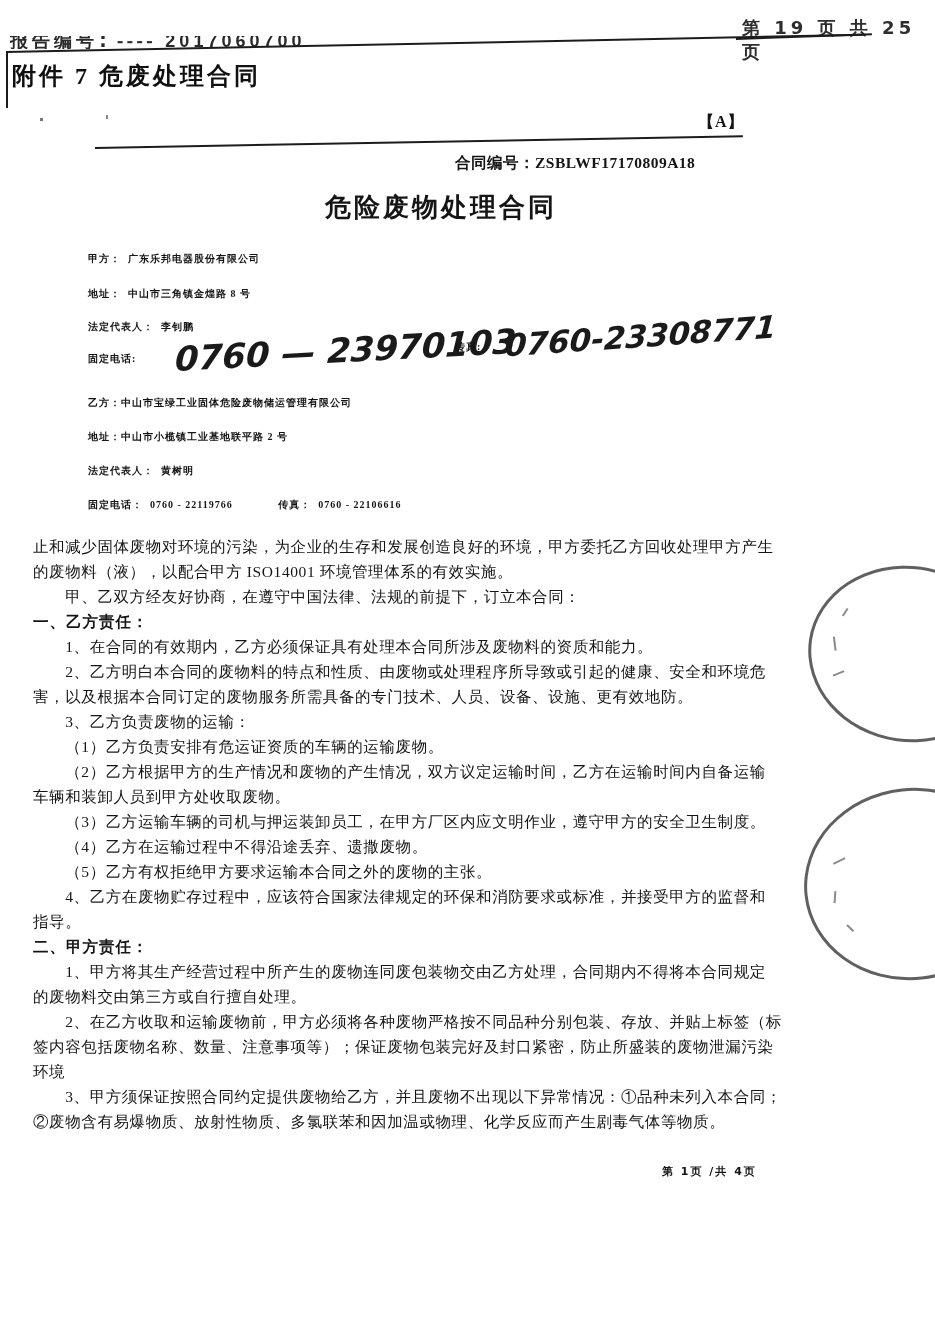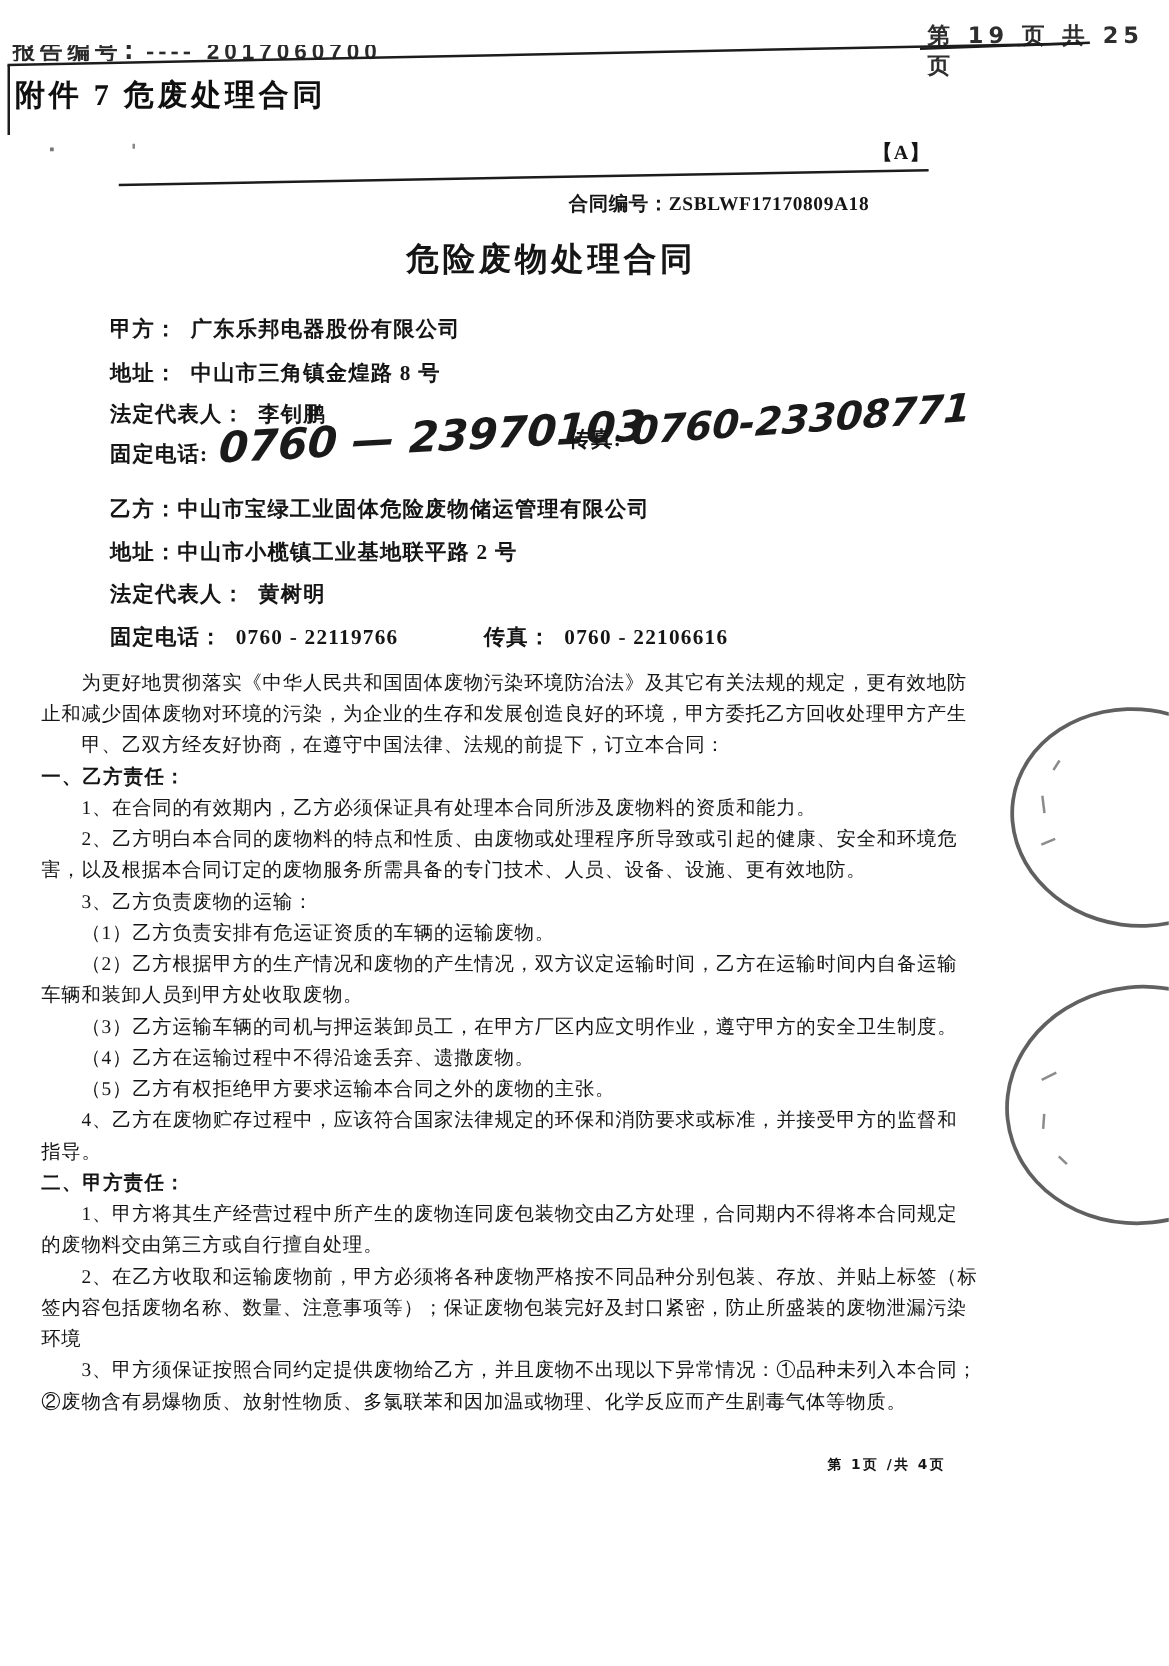--- a/index.html
+++ b/index.html
@@ -53,21 +53,21 @@
   .contract-no{
     left:455px;top:153px;
     font-size:15.5px;font-weight:bold;letter-spacing:.5px;
   }
   .contract-title{
     left:325px;top:190px;
     font-size:26px;font-weight:bold;letter-spacing:3px;
   }
 
   
-  .pline{font-size:17px;font-weight:bold;letter-spacing:1px;white-space:pre;}
+  .pline{font-size:10px;font-weight:bold;letter-spacing:1px;white-space:pre;}
   .pa-name{left:88px;top:252px;}
   .pa-addr{left:88px;top:287px;}
   .pa-rep {left:88px;top:320px;text-align:right;}
   .pa-tel-label{left:88px;top:352px;}
   .pb-name{left:88px;top:396px;}
   .pb-addr{left:88px;top:430px;}
   .pb-rep {left:88px;top:464px;}
   .pb-tel {left:88px;top:498px;}
 
   .handwriting{
@@ -157,22 +157,22 @@
 <div class="abs handwriting hw-phone">0760 — 23970103</div>
 <div class="abs pline hw-fax-label">传真:</div>
 <div class="abs handwriting hw-fax">0760-23308771</div>
 
 <div class="abs pline pb-name">乙方：中山市宝绿工业固体危险废物储运管理有限公司</div>
 <div class="abs pline pb-addr">地址：中山市小榄镇工业基地联平路 2 号</div>
 <div class="abs pline pb-rep">法定代表人：  黄树明</div>
 <div class="abs pline pb-tel">固定电话：  0760 - 22119766             传真：  0760 - 22106616</div>
 
 <div class="abs body-text">
-    <div class="line">　　为更好地贯彻落实《中华人民共和国固体废物污染环境防治法》及其它有关法规的规定，更有效地防</div>
     <div class="line">止和减少固体废物对环境的污染，为企业的生存和发展创造良好的环境，甲方委托乙方回收处理甲方产生</div>
+    <div class="line">的废物料（液），以配合甲方 ISO14001 环境管理体系的有效实施。</div>
     <div class="line">　　甲、乙双方经友好协商，在遵守中国法律、法规的前提下，订立本合同：</div>
     <div class="line bold">一、乙方责任：</div>
     <div class="line">　　1、在合同的有效期内，乙方必须保证具有处理本合同所涉及废物料的资质和能力。</div>
     <div class="line">　　2、乙方明白本合同的废物料的特点和性质、由废物或处理程序所导致或引起的健康、安全和环境危</div>
     <div class="line">害，以及根据本合同订定的废物服务所需具备的专门技术、人员、设备、设施、更有效地防。</div>
     <div class="line">　　3、乙方负责废物的运输：</div>
     <div class="line">　　（1）乙方负责安排有危运证资质的车辆的运输废物。</div>
     <div class="line">　　（2）乙方根据甲方的生产情况和废物的产生情况，双方议定运输时间，乙方在运输时间内自备运输</div>
     <div class="line">车辆和装卸人员到甲方处收取废物。</div>
     <div class="line">　　（3）乙方运输车辆的司机与押运装卸员工，在甲方厂区内应文明作业，遵守甲方的安全卫生制度。</div>

